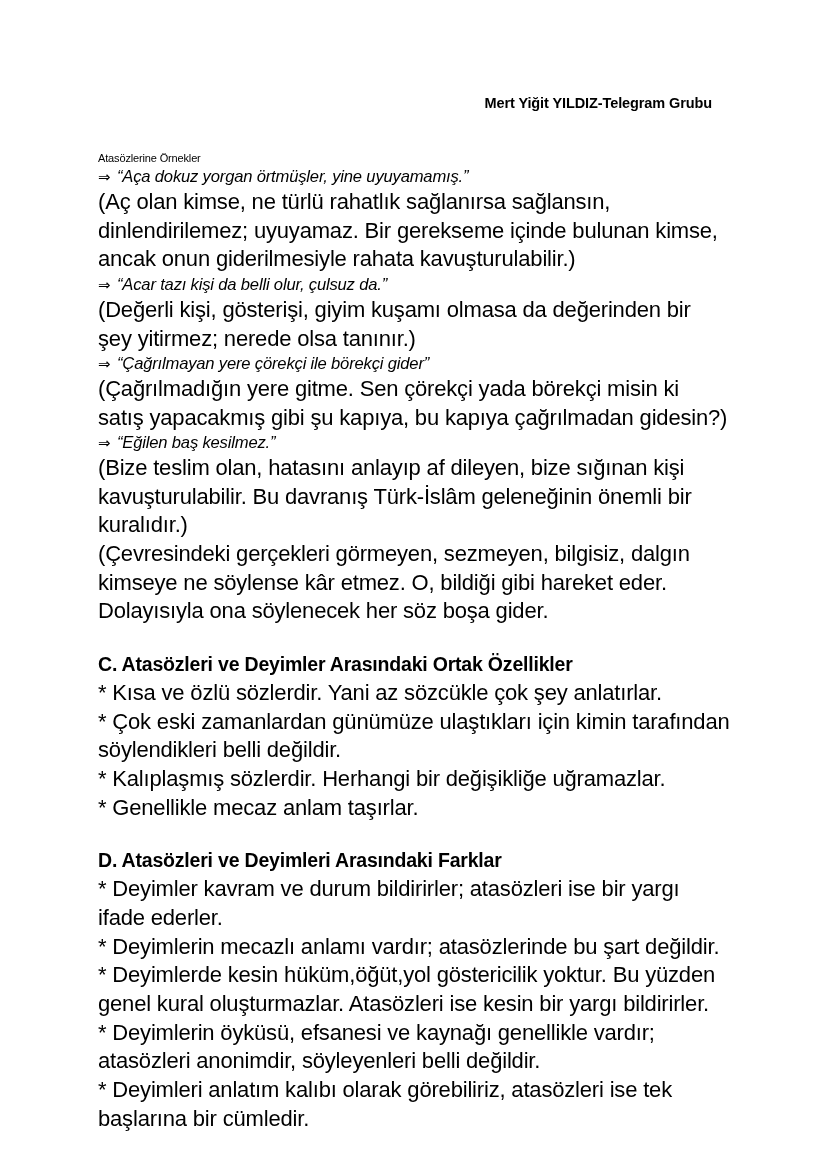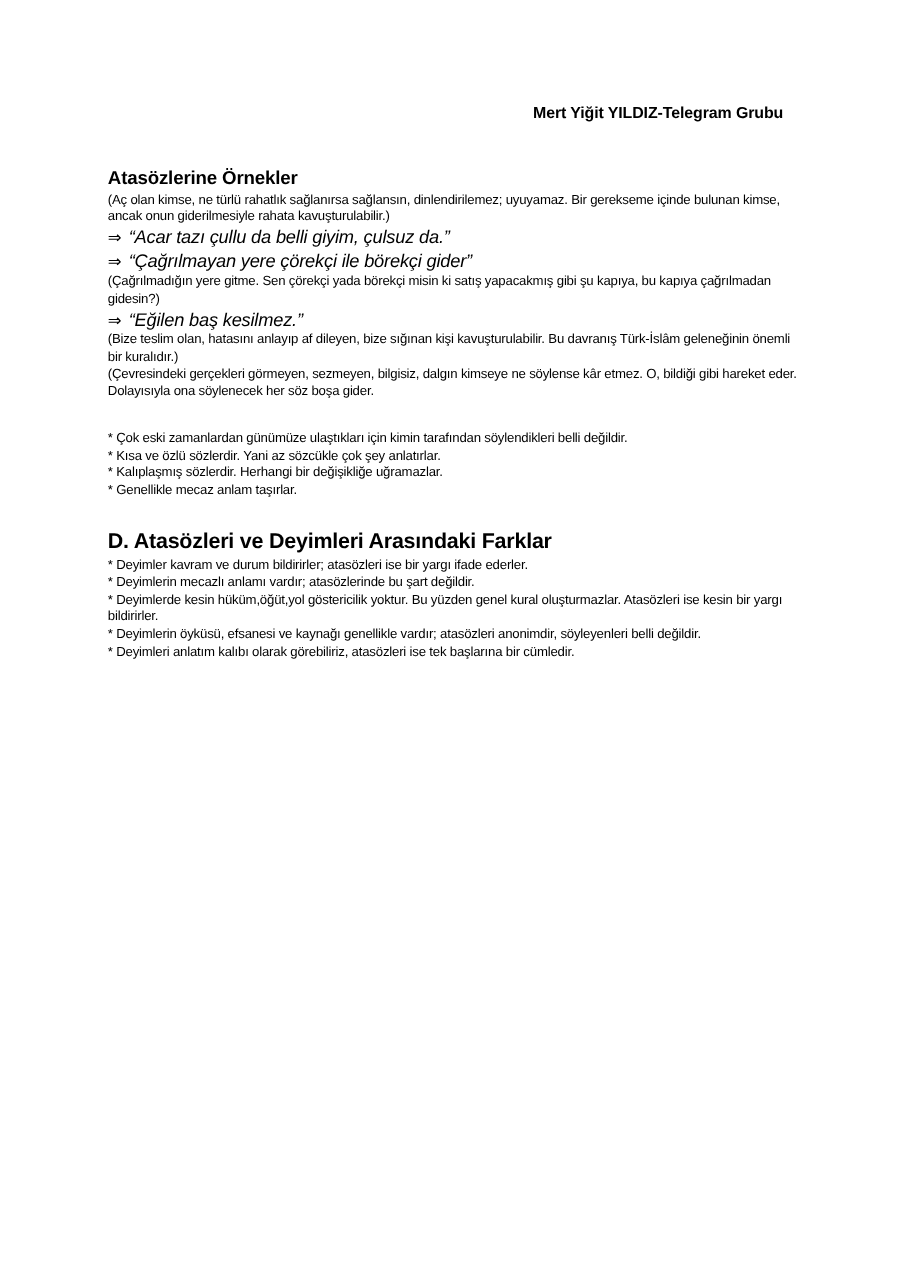--- a/index.html
+++ b/index.html
@@ -41,37 +41,37 @@
 
   
   .content {
     position: absolute;
     left: 98px;
     top: 152px;
     width: 632px;
   }
 
   h2.sub-heading {
-    font-size: 17px;
-    font-weight: bold;
+    font-size: 11px;
+    font-weight: normal;
     line-height: 1.22;
     margin: 0 0 1px 0;
     letter-spacing: -0.15px;
   }
 
   h2.section-heading {
     font-size: 19.5px;
     font-weight: bold;
     line-height: 1.22;
     margin: 0 0 2px 0;
     letter-spacing: -0.2px;
   }
 
   p.body-line {
-    font-size: 12px;
+    font-size: 22px;
     line-height: 1.305;
     margin: 0;
     letter-spacing: -0.18px;
     text-align: left;
   }
 
   p.proverb {
     font-size: 16.6px;
     line-height: 1.305;
     margin: 0;
@@ -100,30 +100,33 @@
 </head>
 <body>
 
 <div class="page">
 
   <div class="doc-header">Mert Yiğit YILDIZ-Telegram Grubu</div>
 
   <div class="content">
     <div id="sections-root">
         <h2 class="sub-heading">Atasözlerine Örnekler</h2>
+        <p class="proverb"><span class="arrow-glyph">⇒ </span><span>“Aça dokuz yorgan örtmüşler, yine uyuyamamış.”</span></p>
         <p class="body-line">(Aç olan kimse, ne türlü rahatlık sağlanırsa sağlansın, dinlendirilemez; uyuyamaz. Bir gerekseme içinde bulunan kimse, ancak onun giderilmesiyle rahata kavuşturulabilir.)</p>
-        <p class="proverb"><span class="arrow-glyph">⇒ </span><span>“Acar tazı çullu da belli giyim, çulsuz da.”</span></p>
+        <p class="proverb"><span class="arrow-glyph">⇒ </span><span>“Acar tazı kişi da belli olur, çulsuz da.”</span></p>
+        <p class="body-line">(Değerli kişi, gösterişi, giyim kuşamı olmasa da değerinden bir şey yitirmez; nerede olsa tanınır.)</p>
         <p class="proverb"><span class="arrow-glyph">⇒ </span><span>“Çağrılmayan yere çörekçi ile börekçi gider”</span></p>
         <p class="body-line">(Çağrılmadığın yere gitme. Sen çörekçi yada börekçi misin ki satış yapacakmış gibi şu kapıya, bu kapıya çağrılmadan gidesin?)</p>
         <p class="proverb"><span class="arrow-glyph">⇒ </span><span>“Eğilen baş kesilmez.”</span></p>
         <p class="body-line">(Bize teslim olan, hatasını anlayıp af dileyen, bize sığınan kişi kavuşturulabilir. Bu davranış Türk-İslâm geleneğinin önemli bir kuralıdır.)</p>
         <p class="body-line">(Çevresindeki gerçekleri görmeyen, sezmeyen, bilgisiz, dalgın kimseye ne söylense kâr etmez. O, bildiği gibi hareket eder. Dolayısıyla ona söylenecek her söz boşa gider.</p>
         <div class="gap-block-lg"></div>
+        <h2 class="section-heading">C. Atasözleri ve Deyimler Arasındaki Ortak Özellikler</h2>
+        <p class="body-line">* Kısa ve özlü sözlerdir. Yani az sözcükle çok şey anlatırlar.</p>
         <p class="body-line">* Çok eski zamanlardan günümüze ulaştıkları için kimin tarafından söylendikleri belli değildir.</p>
-        <p class="body-line">* Kısa ve özlü sözlerdir. Yani az sözcükle çok şey anlatırlar.</p>
         <p class="body-line">* Kalıplaşmış sözlerdir. Herhangi bir değişikliğe uğramazlar.</p>
         <p class="body-line">* Genellikle mecaz anlam taşırlar.</p>
         <div class="gap-block-lg"></div>
         <h2 class="section-heading">D. Atasözleri ve Deyimleri Arasındaki Farklar</h2>
         <p class="body-line">* Deyimler kavram ve durum bildirirler; atasözleri ise bir yargı ifade ederler.</p>
         <p class="body-line">* Deyimlerin mecazlı anlamı vardır; atasözlerinde bu şart değildir.</p>
         <p class="body-line">* Deyimlerde kesin hüküm,öğüt,yol göstericilik yoktur. Bu yüzden genel kural oluşturmazlar. Atasözleri ise kesin bir yargı bildirirler.</p>
         <p class="body-line">* Deyimlerin öyküsü, efsanesi ve kaynağı genellikle vardır; atasözleri anonimdir, söyleyenleri belli değildir.</p>
         <p class="body-line">* Deyimleri anlatım kalıbı olarak görebiliriz, atasözleri ise tek başlarına bir cümledir.</p>
       </div>

